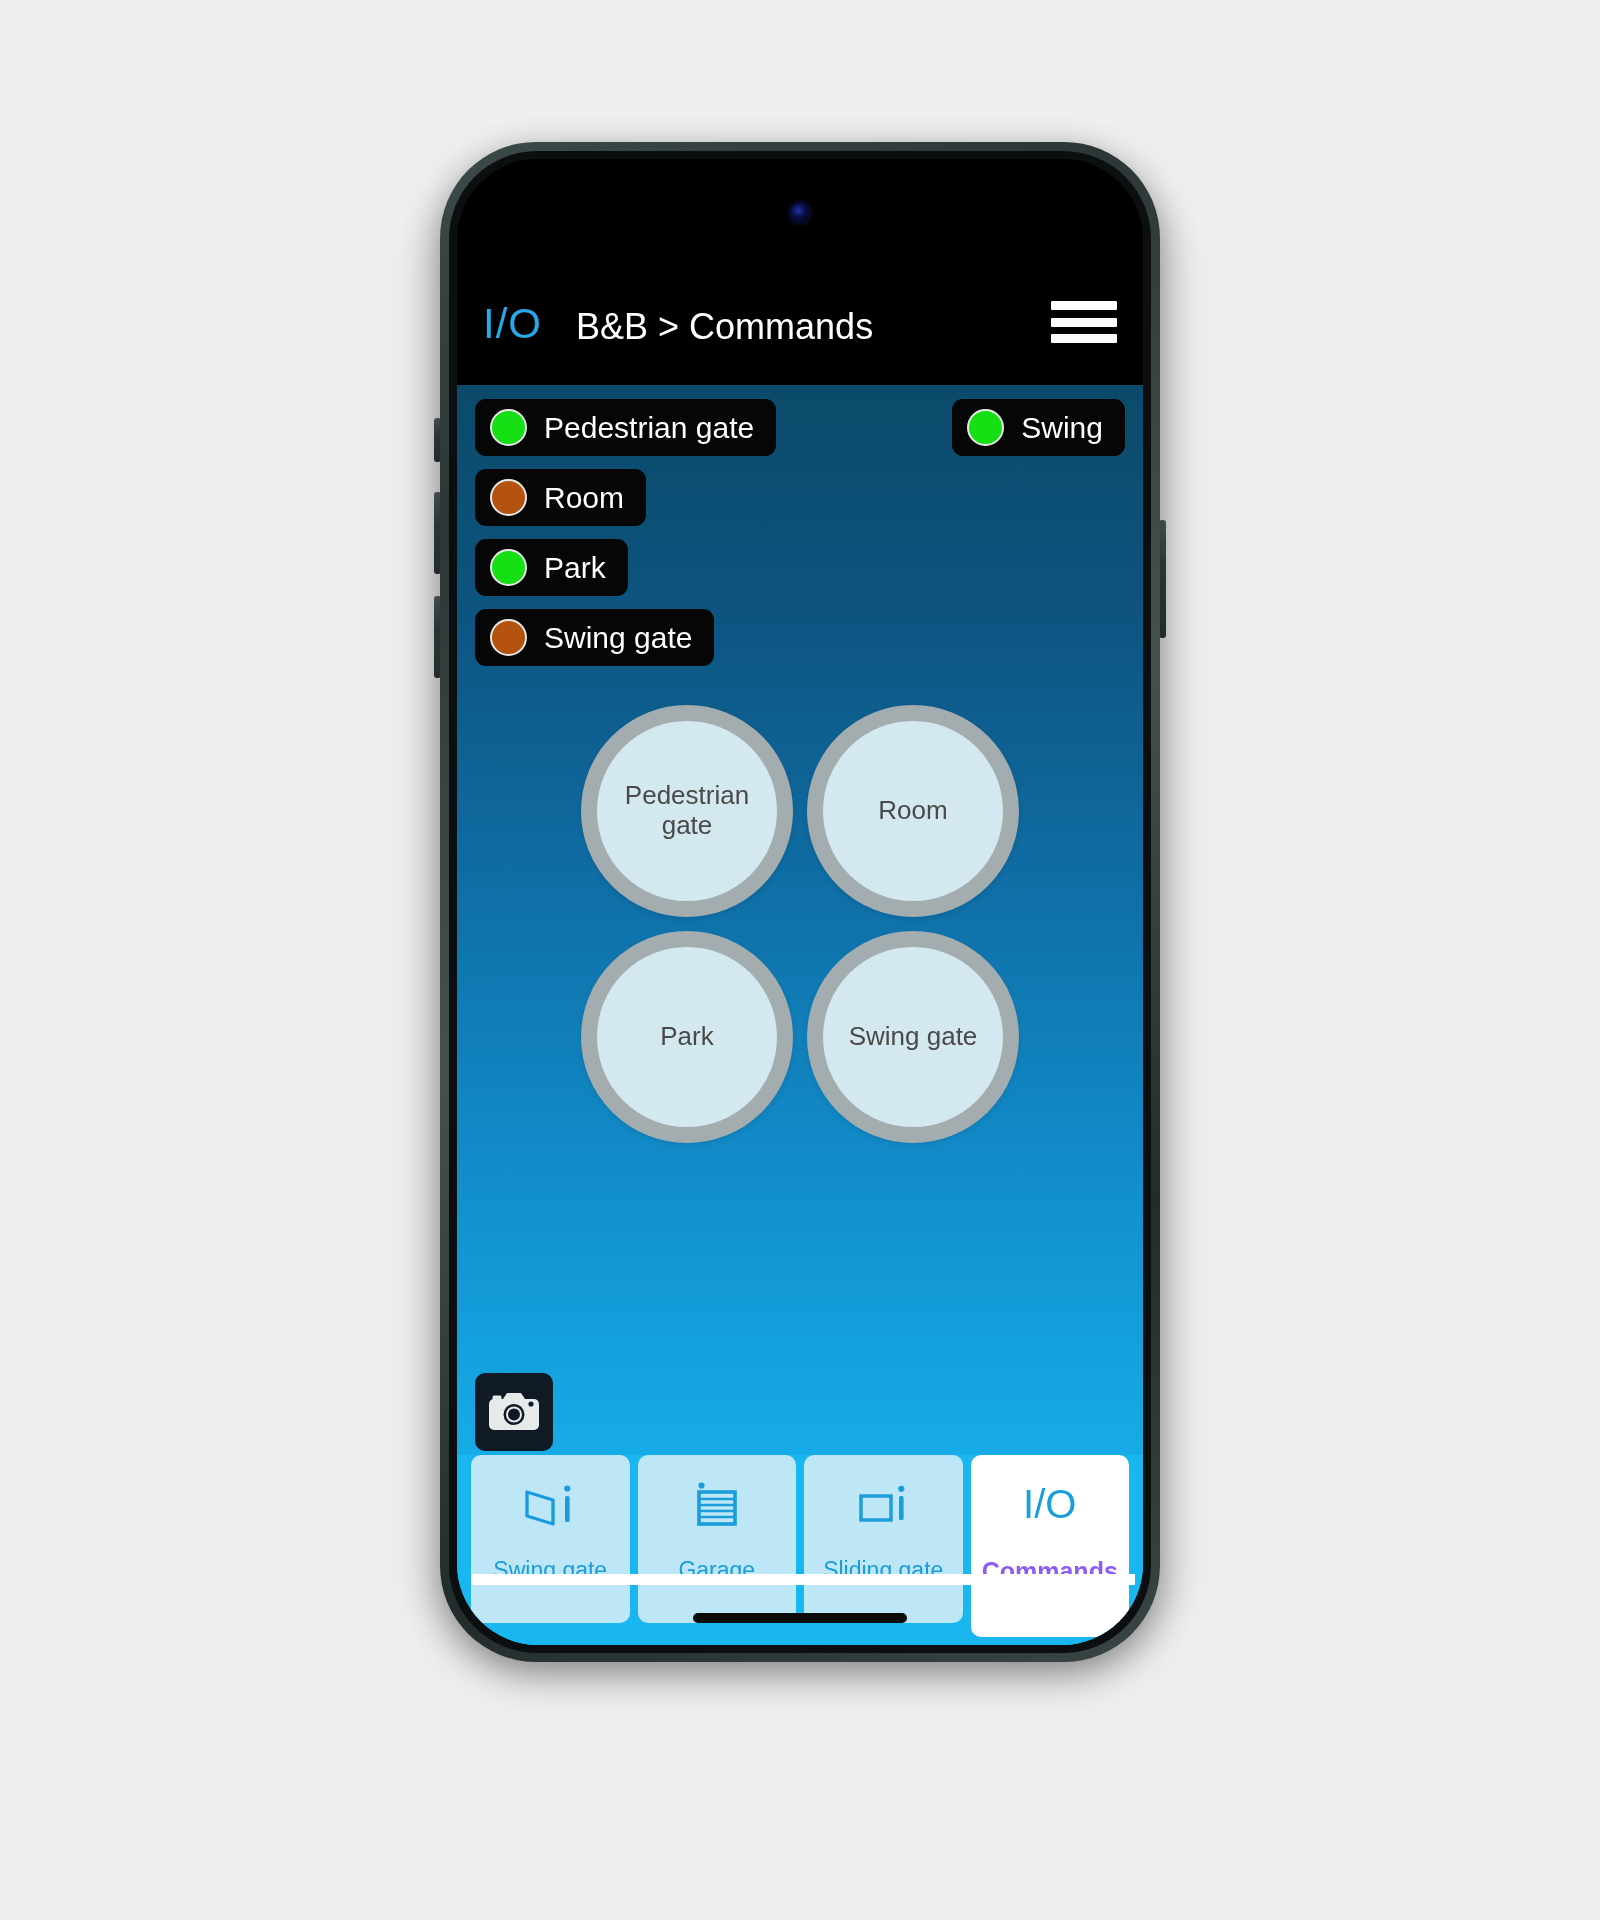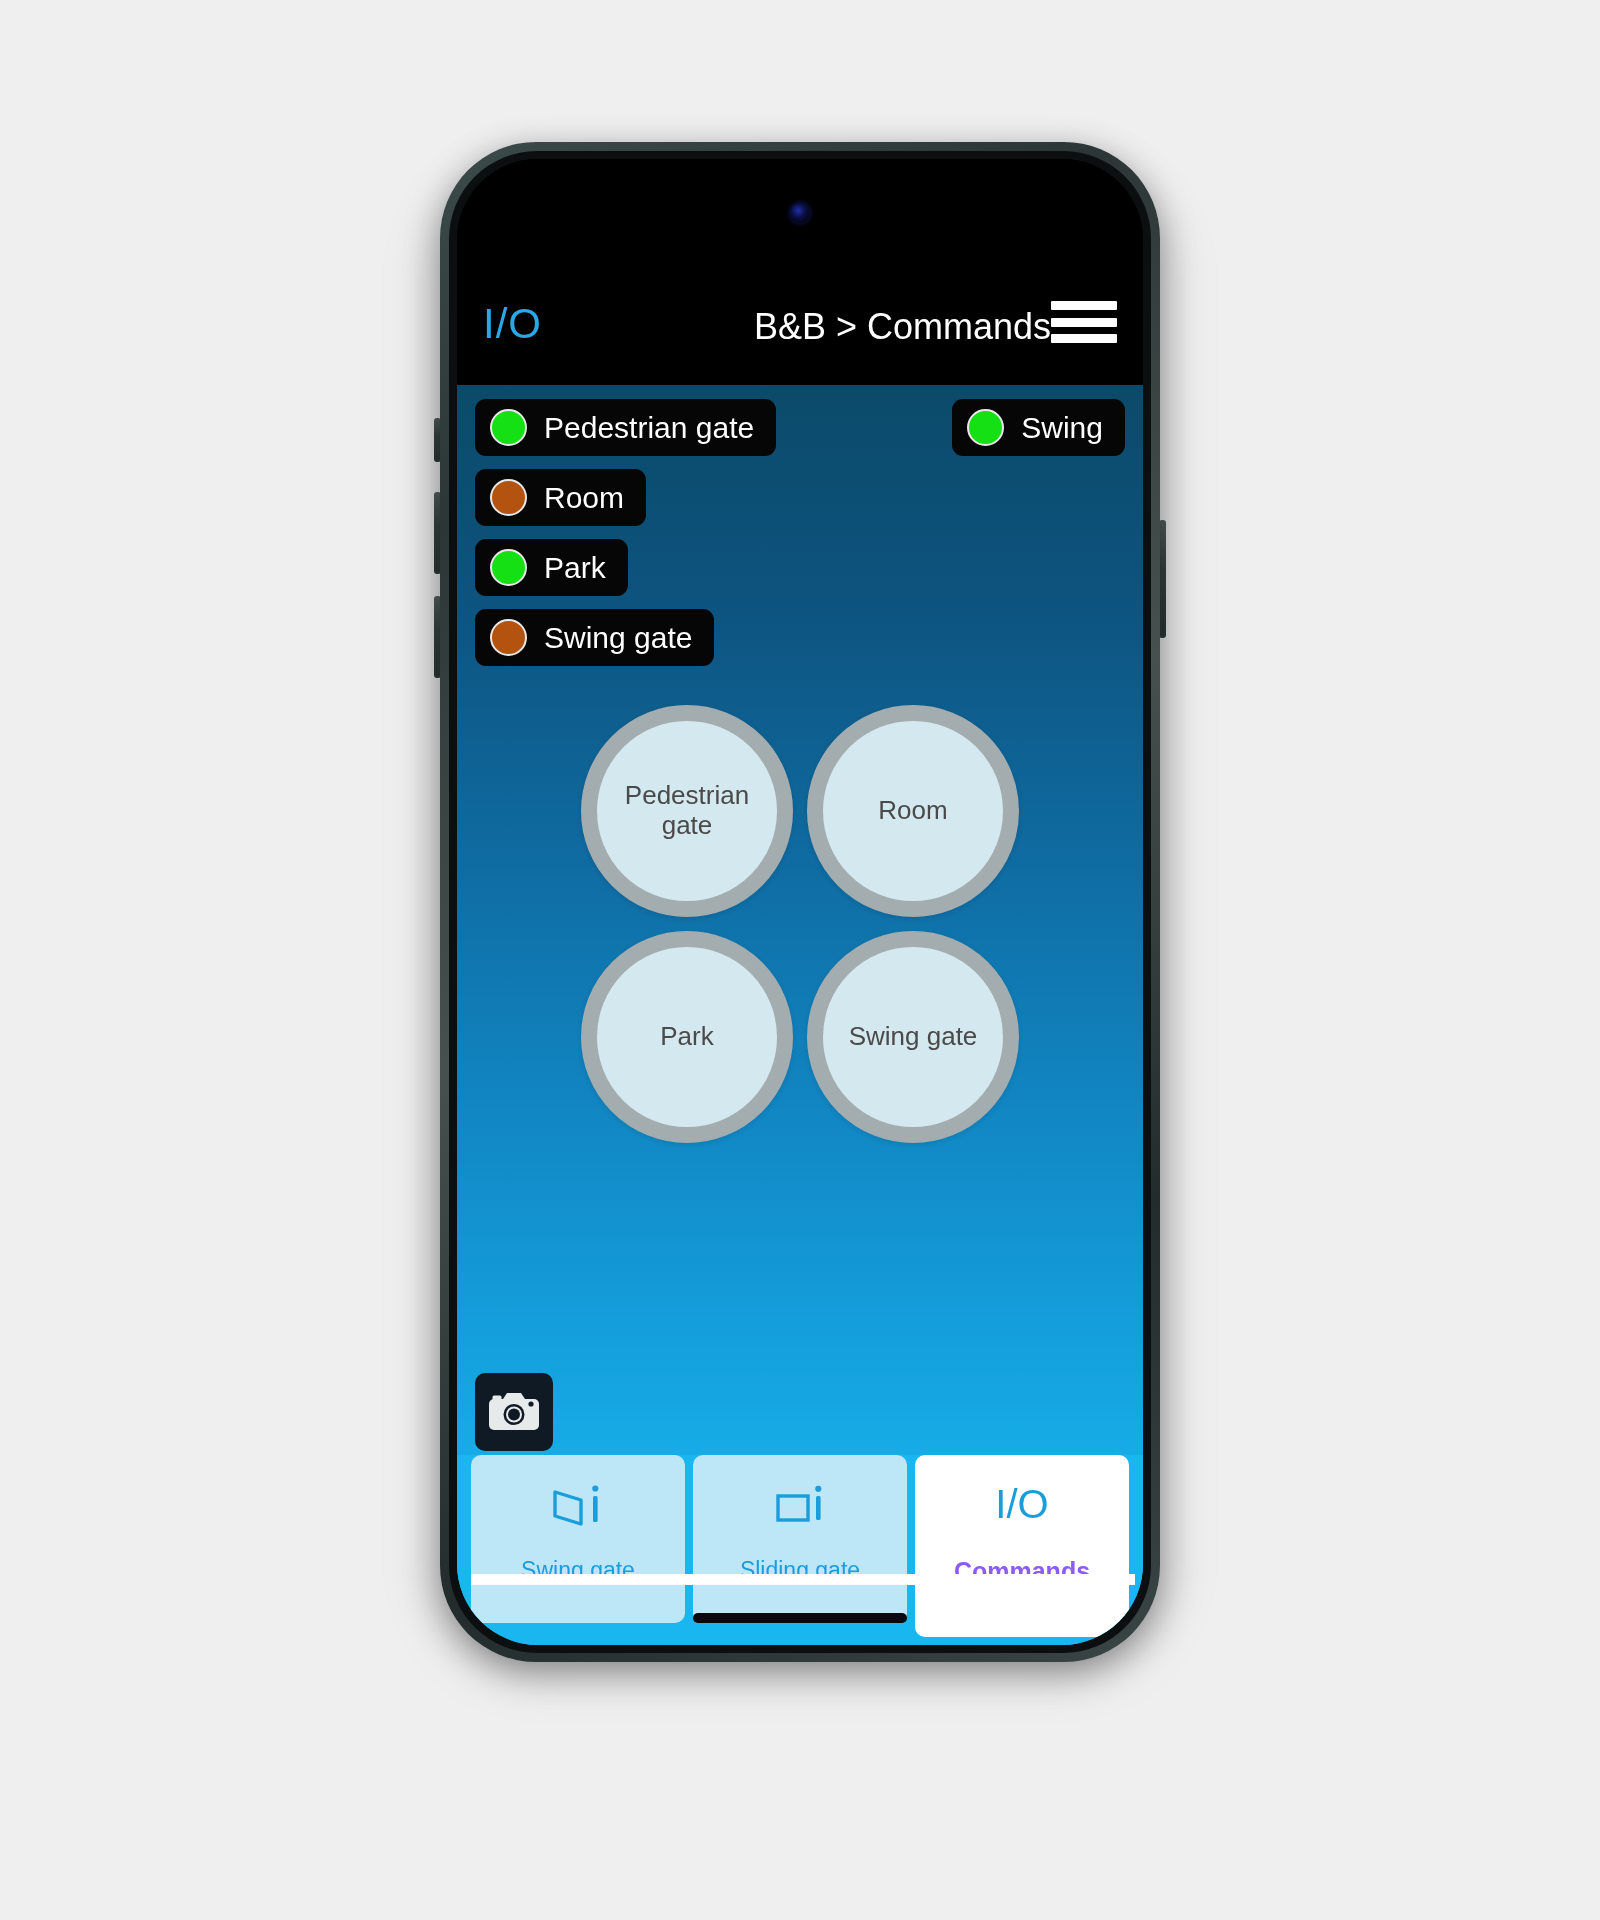--- a/index.html
+++ b/index.html
@@ -118,21 +118,20 @@
     margin-right: 34px;
     white-space: nowrap;
   }
   #breadcrumb {
     color: #ffffff;
     font-size: 36px;
     font-weight: 400;
     line-height: 1;
     white-space: nowrap;
     flex: 1;
-    text-align: right;
   }
   #hamburger {
     display: flex;
     flex-direction: column;
     justify-content: space-between;
     width: 66px;
     height: 42px;
     cursor: pointer;
     margin-bottom: 2px;
   }
@@ -414,20 +413,33 @@
               <span class="tab-icon">
                 <svg width="58" height="48" viewBox="0 0 58 48">
                   <path d="M6 12 L32 20 L32 44 L6 36 Z" fill="none" stroke="#1a9ddb" stroke-width="3.4" stroke-linejoin="round"></path>
                   <rect x="44" y="16" width="4.6" height="26" rx="1.6" fill="#1a9ddb"></rect>
                   <circle cx="46.3" cy="8.5" r="3.1" fill="#1a9ddb"></circle>
                 </svg>
               </span>
               <span class="tab-label">Swing gate</span>
             </div>
 
+            <div class="tab">
+              <span class="tab-icon">
+                <svg width="58" height="48" viewBox="0 0 58 48">
+                  <rect x="11" y="12" width="36" height="32" fill="none" stroke="#1a9ddb" stroke-width="3.6"></rect>
+                  <line x1="11" y1="19" x2="47" y2="19" stroke="#1a9ddb" stroke-width="2.6"></line>
+                  <line x1="11" y1="25" x2="47" y2="25" stroke="#1a9ddb" stroke-width="2.6"></line>
+                  <line x1="11" y1="31" x2="47" y2="31" stroke="#1a9ddb" stroke-width="2.6"></line>
+                  <line x1="11" y1="37" x2="47" y2="37" stroke="#1a9ddb" stroke-width="2.6"></line>
+                  <circle cx="13.5" cy="5.5" r="3.1" fill="#1a9ddb"></circle>
+                </svg>
+              </span>
+              <span class="tab-label">Garage</span>
+            </div>
 
             <div class="tab">
               <span class="tab-icon">
                 <svg width="58" height="48" viewBox="0 0 58 48">
                   <rect x="7" y="16" width="30" height="24" fill="none" stroke="#1a9ddb" stroke-width="3.4"></rect>
                   <rect x="45" y="16" width="4.6" height="24" rx="1.6" fill="#1a9ddb"></rect>
                   <circle cx="47.3" cy="8.8" r="3.1" fill="#1a9ddb"></circle>
                 </svg>
               </span>
               <span class="tab-label">Sliding gate</span>

